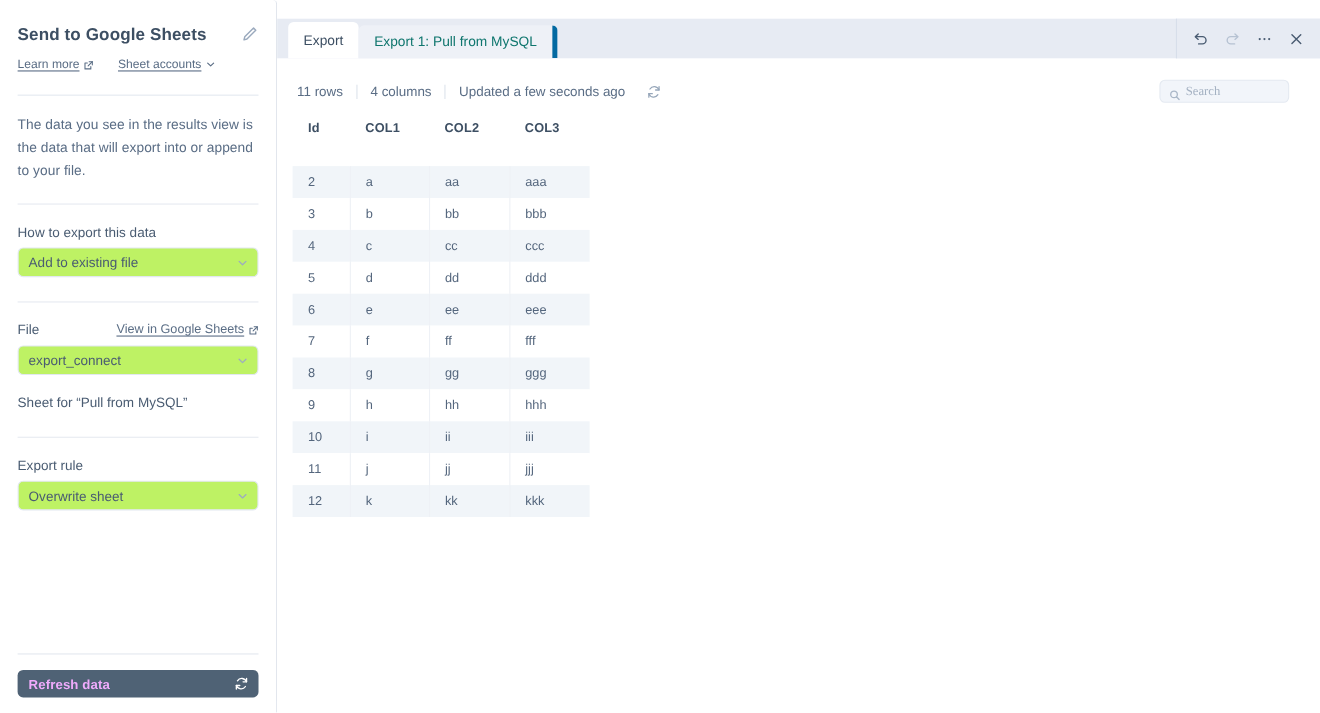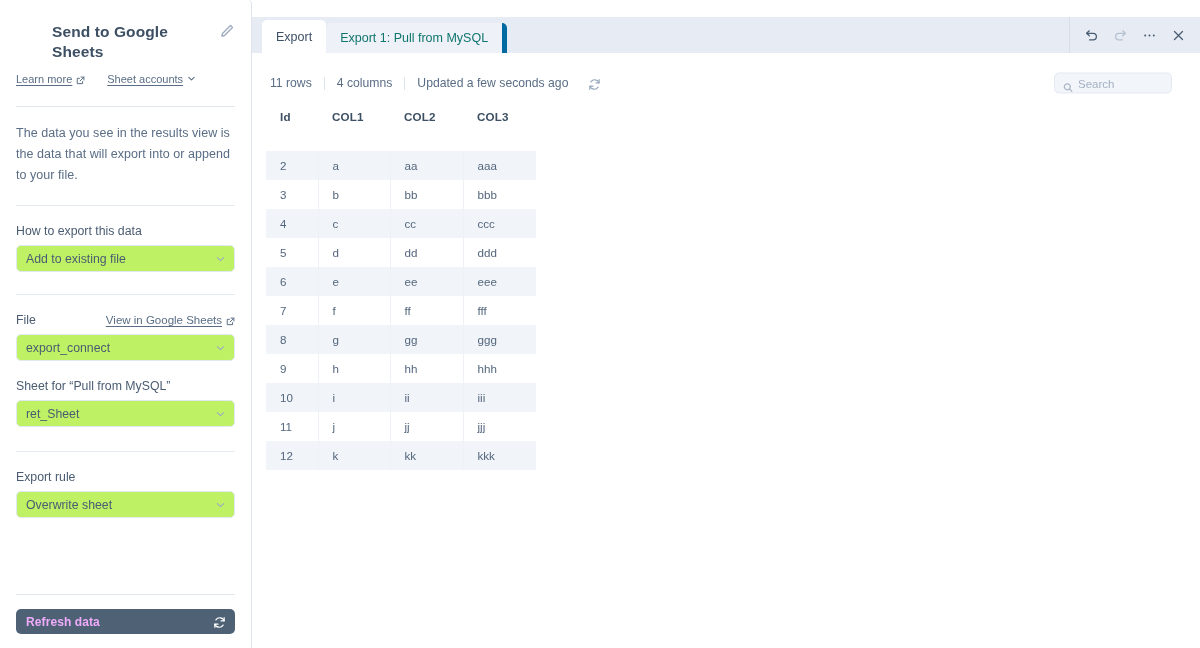--- a/index.html
+++ b/index.html
@@ -18,21 +18,21 @@
     width: 252px; height: 648px;
     background: #ffffff;
     border-right: 1px solid #dfe4ec;
     border-top-right-radius: 4px;
     display: flex; flex-direction: column;
   }
   .side-head { padding: 22px 16px 0 16px; }
   .side-title-row { display:flex; align-items:flex-start; justify-content:space-between; }
   .side-title {
     font-size: 15.5px; font-weight: 700; color: #3d4f63;
-    letter-spacing: .1px; line-height: 20px; margin-left: 36px;
+    letter-spacing: .1px; line-height: 20px;
   }
   .pencil-icon { width:16px; height:16px; color:#9aa9bd; flex:none; margin-top:1px; cursor:pointer; }
   .side-links { display:flex; gap:22px; margin-top:11px; align-items:center; }
   .side-link {
     font-size: 11px; color: #5a6d85; text-decoration: underline;
     text-underline-offset: 2px; display:inline-flex; align-items:center; gap:4px;
     cursor: pointer;
   }
   .ext-ic { width:9px; height:9px; display:inline-block; }
   .caret-sm { font-size: 9px; line-height:1; color:#5a6d85; }
@@ -123,21 +123,21 @@
 
   .searchbox {
     position:absolute; right: 28px; top: 50%; transform:translateY(-50%);
     width: 118px; height: 21px; background:#f2f5fa; border:1px solid #e4e9f1;
     border-radius: 5px; display:flex; align-items:center; gap:5px; padding: 0 8px;
     cursor: text;
   }
   .searchbox .sic { width:10px; height:10px; color:#a9b6c7; flex:none; }
   .searchbox input {
     border:none; outline:none; background:transparent; width:100%;
-    font-family:Liberation Sans, sans-serif; font-size:11.5px; color:#8d9cb0;
+    font-family:Liberation Serif, serif; font-size:11.5px; color:#8d9cb0;
   }
   .searchbox input::placeholder { color:#a4b1c2; }
 
   
   .tablewrap { padding-left: 14px; margin-top: 2px; }
   table.grid { border-collapse: collapse; table-layout: fixed; }
   table.grid th {
     font-size: 11.6px; font-weight:700; color:#3d4f63; text-align:left;
     padding: 6px 0 28px 14px; height: 28px; letter-spacing:.2px;
   }
@@ -228,28 +228,20 @@
         <span>export_connect</span>
         <span class="chev">
           <svg viewBox="0 0 12 12" fill="none" stroke="currentColor" stroke-width="1.3" stroke-linecap="round" stroke-linejoin="round">
             <path d="M2.6 4.5L6 7.8 9.4 4.5"></path>
           </svg>
         </span>
       </div>
 
       <div class="field-label">
         <span>Sheet for “Pull from MySQL”</span>
-      </div>
-      <div class="select">
-        <span>ret_Sheet</span>
-        <span class="chev">
-          <svg viewBox="0 0 12 12" fill="none" stroke="currentColor" stroke-width="1.3" stroke-linecap="round" stroke-linejoin="round">
-            <path d="M2.6 4.5L6 7.8 9.4 4.5"></path>
-          </svg>
-        </span>
       </div>
 
       <div class="hr" style="margin-top:24px"></div>
 
       <div class="field-label">
         <span>Export rule</span>
       </div>
       <div class="select">
         <span>Overwrite sheet</span>
         <span class="chev">

